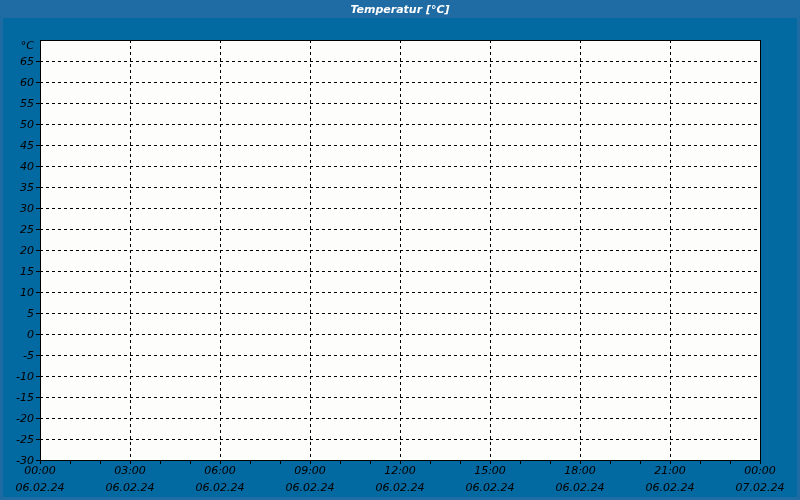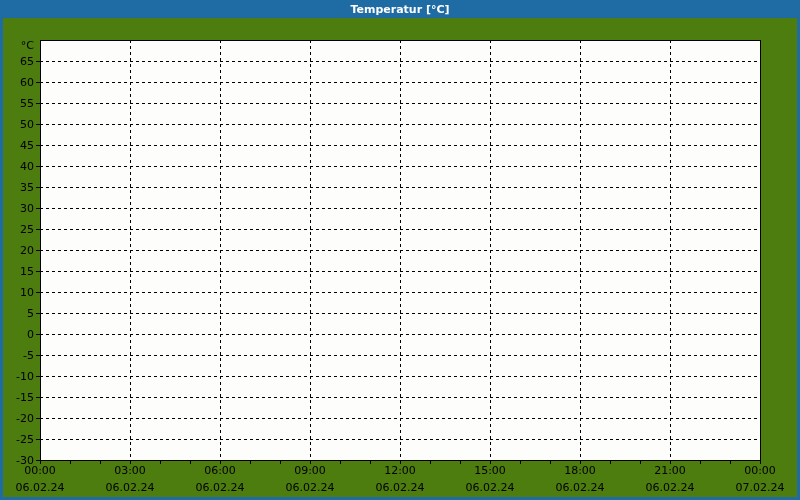--- a/index.html
+++ b/index.html
@@ -34,21 +34,21 @@
     width: 800px; height: 500px;
   }
   #chart text {
     font-family: "DejaVu Sans", sans-serif;
     font-size: 11px;
   }
 </style>
 </head>
 <body>
 
-<div id="app" style="background: #4d7c0f;">
+<div id="app" style="background: #0369a1; font-style: italic;">
   <div class="titlebar" id="titlebar" style="background: rgb(31, 107, 164); color: rgb(255, 255, 255);">
     <span>Temperatur [°C]</span>
   </div>
   <div class="border-strip" id="border-left" style="background: rgb(31, 107, 164);"></div>
   <div class="border-strip" id="border-right" style="background: rgb(31, 107, 164);"></div>
   <div class="border-strip" id="border-bottom" style="background: rgb(31, 107, 164);"></div>
   <svg id="chart" viewBox="0 0 800 500">
       <rect x="40" y="40" width="720" height="420" fill="#fdfdfb" stroke="#000000" stroke-width="1" shape-rendering="crispEdges"></rect>
       <line x1="40" y1="61.5" x2="760" y2="61.5" stroke="#000000" stroke-width="1" shape-rendering="crispEdges" stroke-dasharray="3,3"></line>
       <line x1="36" y1="61.5" x2="40" y2="61.5" stroke="#000000" stroke-width="1" shape-rendering="crispEdges"></line>

